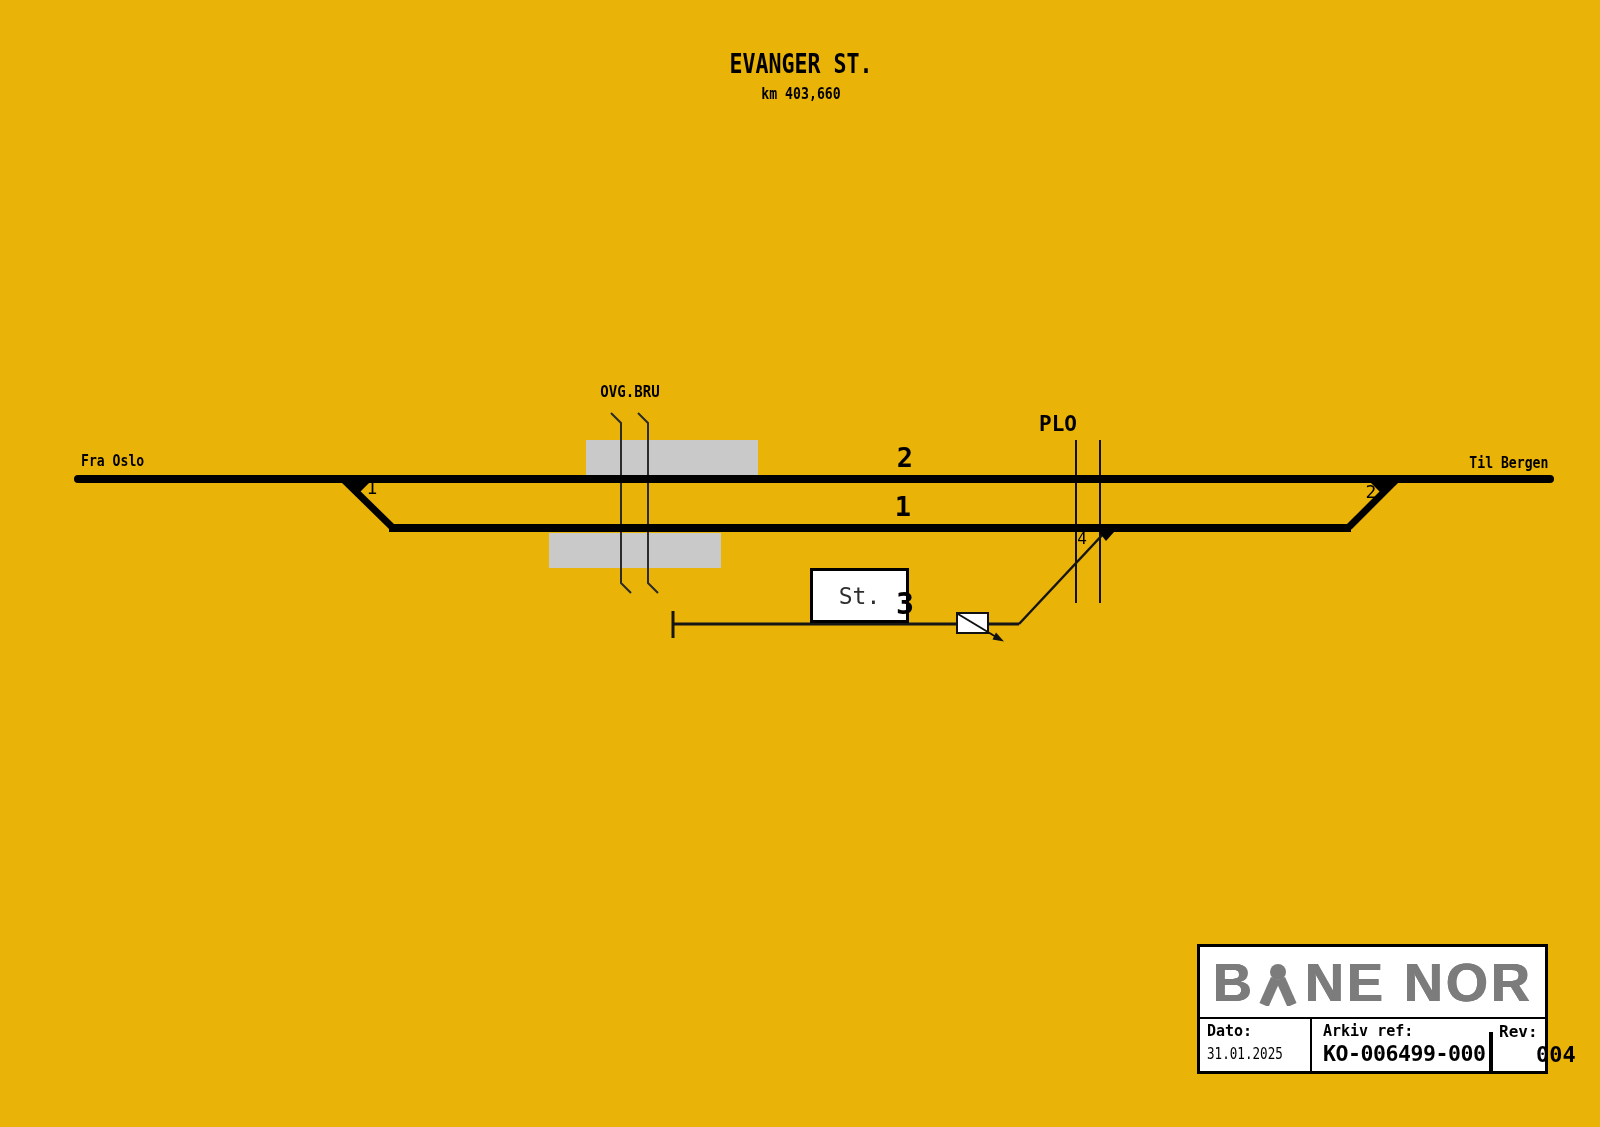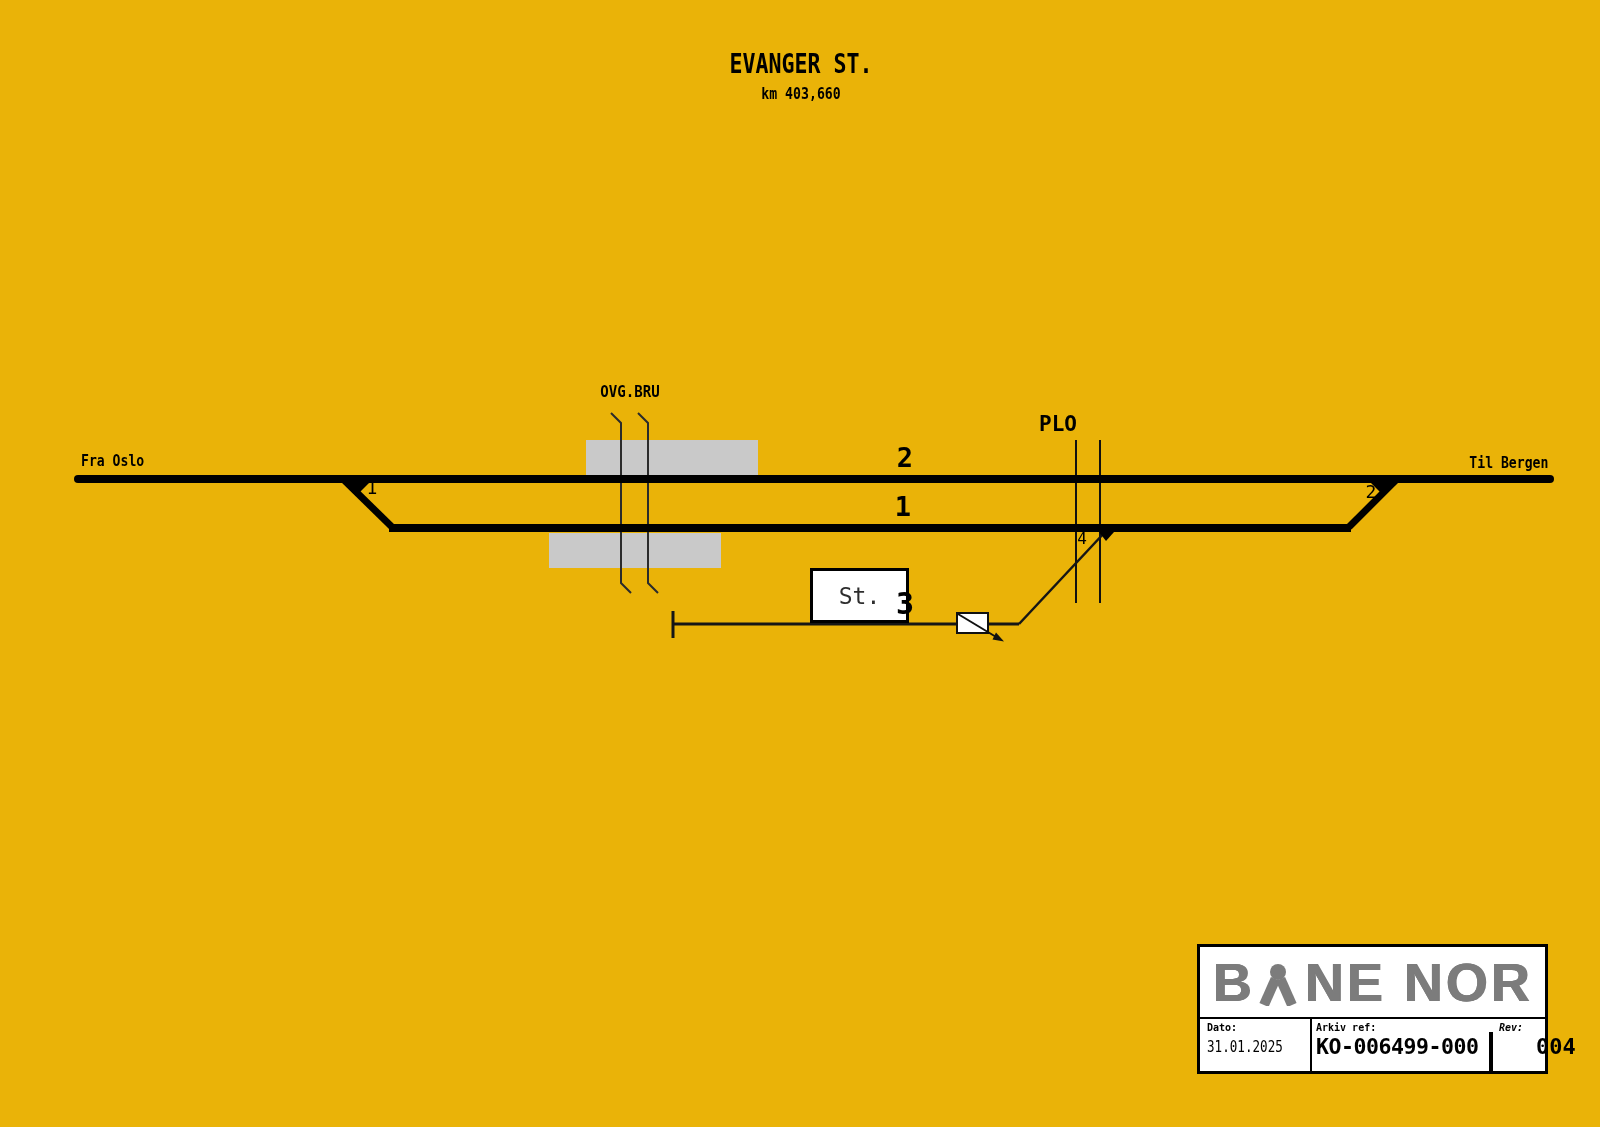--- a/index.html
+++ b/index.html
@@ -57,24 +57,24 @@
   .brand {
     font-family:"Liberation Sans", sans-serif; font-weight:bold;
     font-size:54px; letter-spacing:3px; line-height:1;
     text-shadow:1px 0 currentColor, 0 0.5px currentColor;
     transform:scaleY(0.98);
   }
   .logo-a { margin:0 3px 0 1px; position:relative; top:2px; }
   .tb-row { border-top:2px solid #000; height:52px; display:flex; }
   .tb-cell { box-sizing:border-box; }
   .cell-dato { width:112px; border-right:2px solid #000; padding:3px 4px 0 7px; }
-  .cell-arkiv { flex:1; padding:3px 0 0 4px; }
+  .cell-arkiv { flex:1; padding:3px 0 0 11px; }
   .cell-rev { width:53px; position:relative; padding:3px 0 0 7px; }
-  .tb-label { font-size:10px; font-weight:bold; }
-  .rev-lbl { font-size:10px;font-style:italic; }
+  .tb-label { font-size:15px; font-weight:bold; }
+  .rev-lbl { font-size:16px; }
   .dato-val { font-size:15px; margin-top:5px; transform:scaleX(0.84);
     transform-origin:left center; }
   .arkiv-val { font-size:22px; font-weight:bold; margin-top:1px;
     letter-spacing:-0.5px; transform:scaleX(0.98); transform-origin:left center; }
   .rev-val { font-size:22px; font-weight:bold; margin-top:1px;margin-left:37px; }
   .rev-bar { position:absolute; left:-3px; top:13px; bottom:0; width:4px;
     background:#000; }
 </style>
 </head>
 <body>

